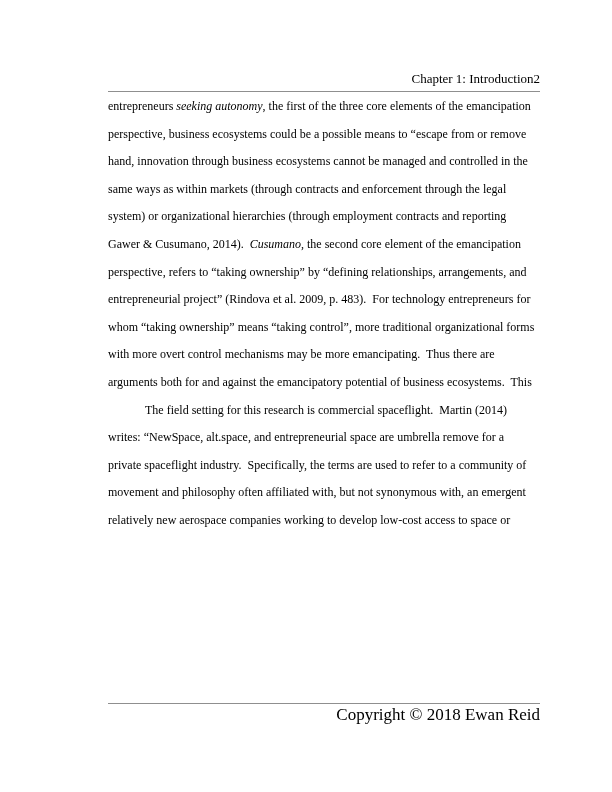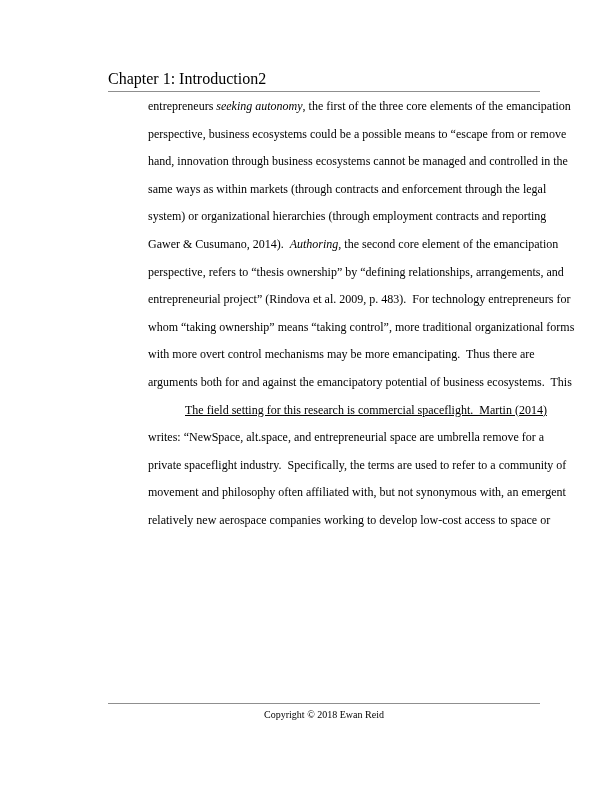--- a/index.html
+++ b/index.html
@@ -14,89 +14,87 @@
     background: #ffffff;
     font-family: "Liberation Serif", "DejaVu Serif", serif;
     color: #000000;
     overflow: hidden;
   }
   .header {
     position: absolute;
     left: 108px;
     width: 432px;
     top: 70px;
-    font-size: 16px;
+    font-size: 13px;
     line-height: 18px;
     display: flex;
-    justify-content: flex-start;
+    justify-content: flex-end;
   }
   .header-rule {
     position: absolute;
     left: 108px;
     width: 432px;
     top: 91px;
     border-top: 1px solid #8f8f8f;
     height: 0;
   }
   .body-text {
     position: absolute;
     left: 108px;
     width: 440px;
     top: 93px;
     font-size: 12px;
   }
   .line {
     height: 27.6px;
     line-height: 27.6px;
     white-space: pre;
-    margin-left: 40px;
   }
   .line.indent {
     padding-left: 37px;
-    text-decoration: underline;
   }
   .italic {
     font-style: italic;
   }
   .footer-rule {
     position: absolute;
     left: 108px;
     width: 432px;
     top: 703px;
     border-top: 1px solid #8f8f8f;
     height: 0;
   }
   .footer {
     position: absolute;
     left: 108px;
     width: 432px;
     top: 706px;
-    text-align: center;
-    font-size: 10px;
+    text-align: right;
+    font-size: 17px;
     line-height: 18px;
   }
 </style>
 </head>
 <body>
 
 <div class="page">
   <div class="header">
     <span>Chapter 1: Introduction</span>
     <span>2</span>
   </div>
   <div class="header-rule"></div>
 
   <div class="body-text" id="body-lines">
       <div class="line"><span>entrepreneurs </span><span class="italic">seeking autonomy</span><span>, the first of the three core elements of the emancipation</span></div>
       <div class="line"><span>perspective, business ecosystems could be a possible means to “escape from or remove</span></div>
       <div class="line"><span>hand, innovation through business ecosystems cannot be managed and controlled in the</span></div>
       <div class="line"><span>same ways as within markets (through contracts and enforcement through the legal</span></div>
       <div class="line"><span>system) or organizational hierarchies (through employment contracts and reporting</span></div>
-      <div class="line"><span>Gawer &amp; Cusumano, 2014).  </span><span class="italic">Authoring</span><span>, the second core element of the emancipation</span></div>
-      <div class="line"><span>perspective, refers to “thesis ownership” by “defining relationships, arrangements, and</span></div>
+      <div class="line"><span>Gawer &amp; Cusumano, 2014).  </span><span class="italic">Cusumano</span><span>, the second core element of the emancipation</span></div>
+      <div class="line"><span>perspective, refers to “taking ownership” by “defining relationships, arrangements, and</span></div>
       <div class="line"><span>entrepreneurial project” (Rindova et al. 2009, p. 483).  For technology entrepreneurs for</span></div>
       <div class="line"><span>whom “taking ownership” means “taking control”, more traditional organizational forms</span></div>
       <div class="line"><span>with more overt control mechanisms may be more emancipating.  Thus there are</span></div>
       <div class="line"><span>arguments both for and against the emancipatory potential of business ecosystems.  This</span></div>
       <div class="line indent"><span>The field setting for this research is commercial spaceflight.  Martin (2014)</span></div>
       <div class="line"><span>writes: “NewSpace, alt.space, and entrepreneurial space are umbrella remove for a</span></div>
       <div class="line"><span>private spaceflight industry.  Specifically, the terms are used to refer to a community of</span></div>
       <div class="line"><span>movement and philosophy often affiliated with, but not synonymous with, an emergent</span></div>
       <div class="line"><span>relatively new aerospace companies working to develop low-cost access to space or</span></div>
     </div>

